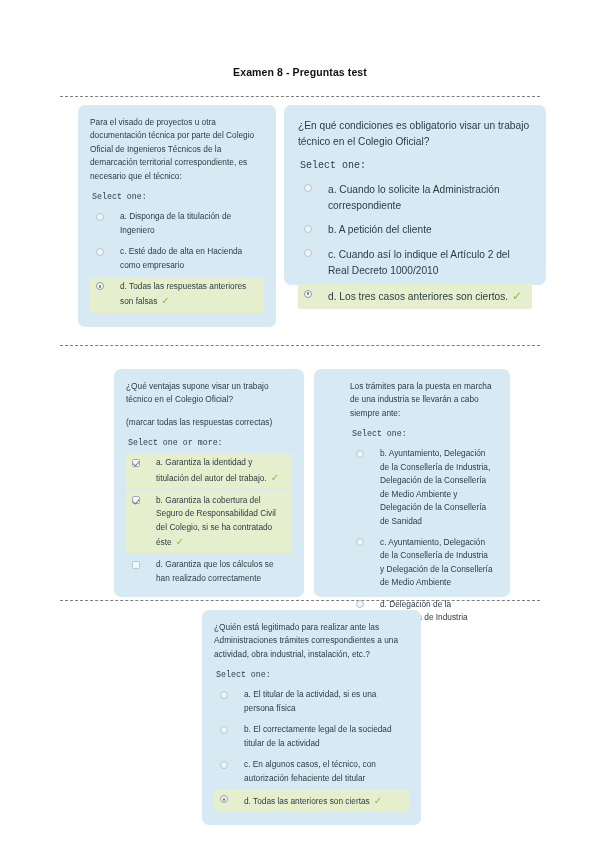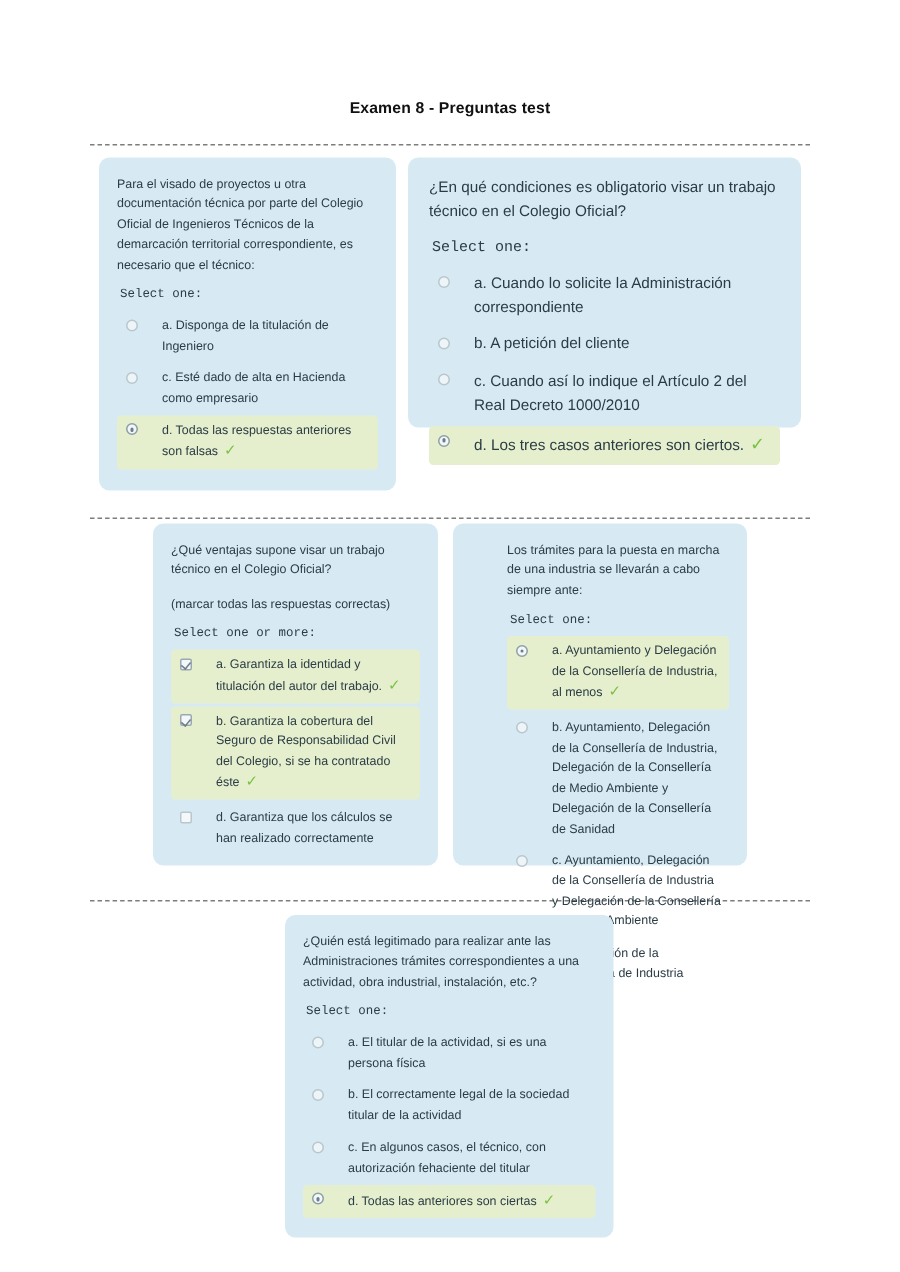--- a/index.html
+++ b/index.html
@@ -20,21 +20,21 @@
   }
 
   .divider{
     position:absolute;left:60px;width:480px;height:0;
     border-top:1.5px dashed #7d7d7d;
   }
   .d1{top:96px;}
   .d2{top:345px;}
   .d3{top:600px;}
 
-  .row{position:absolute;display:flex;}
+  .row{position:absolute;display:flex;margin-left:12px;}
 
   .panel{
     background:#d7eaf3;
     border-radius:7px;
     box-sizing:border-box;
     padding:11px 12px 12px 12px;
     color:#2b3c45;
   }
 
   .qtext{
@@ -111,21 +111,21 @@
     margin-left:4px;
   }
   .tick.big{font-size:12px;}
 
   
   #block1{left:66px;top:105px;width:468px;gap:8px;}
   #p1a{width:198px;height:222px;}
   #p1b{width:262px;height:180px;padding:13px 14px;}
 
   
-  #block2{left:102px;top:349px;width:396px;gap:10px;}
+  #block2{left:102px;top:369px;width:396px;gap:10px;}
   #p2a{width:190px;height:228px;}
   #p2b{width:196px;height:228px;padding-left:36px;}
 
   
   #block3{left:190px;top:610px;width:219px;}
   #p3{width:219px;height:215px;}
 </style>
 </head>
 <body>
 
@@ -202,24 +202,20 @@
           <span class="mark check"></span>
           <span class="otext">d. Garantiza que los cálculos se han realizado correctamente</span>
         </li>
       </ul>
     </div>
 
     <div class="panel" id="p2b">
       <p class="qtext">Los trámites para la puesta en marcha de una industria se llevarán a cabo siempre ante:</p>
       <p class="selectlabel">Select one:</p>
       <ul class="opts">
-        <li class="opt correct">
-          <span class="mark radio on"></span>
-          <span class="otext"><span>a. Ayuntamiento y Delegación de la Consellería de Industria, al menos</span><span class="tick">✓</span></span>
-        </li>
         <li class="opt">
           <span class="mark radio"></span>
           <span class="otext">b. Ayuntamiento, Delegación de la Consellería de Industria, Delegación de la Consellería de Medio Ambiente y Delegación de la Consellería de Sanidad</span>
         </li>
         <li class="opt">
           <span class="mark radio"></span>
           <span class="otext">c. Ayuntamiento, Delegación de la Consellería de Industria y Delegación de la Consellería de Medio Ambiente</span>
         </li>
         <li class="opt">
           <span class="mark radio"></span>

